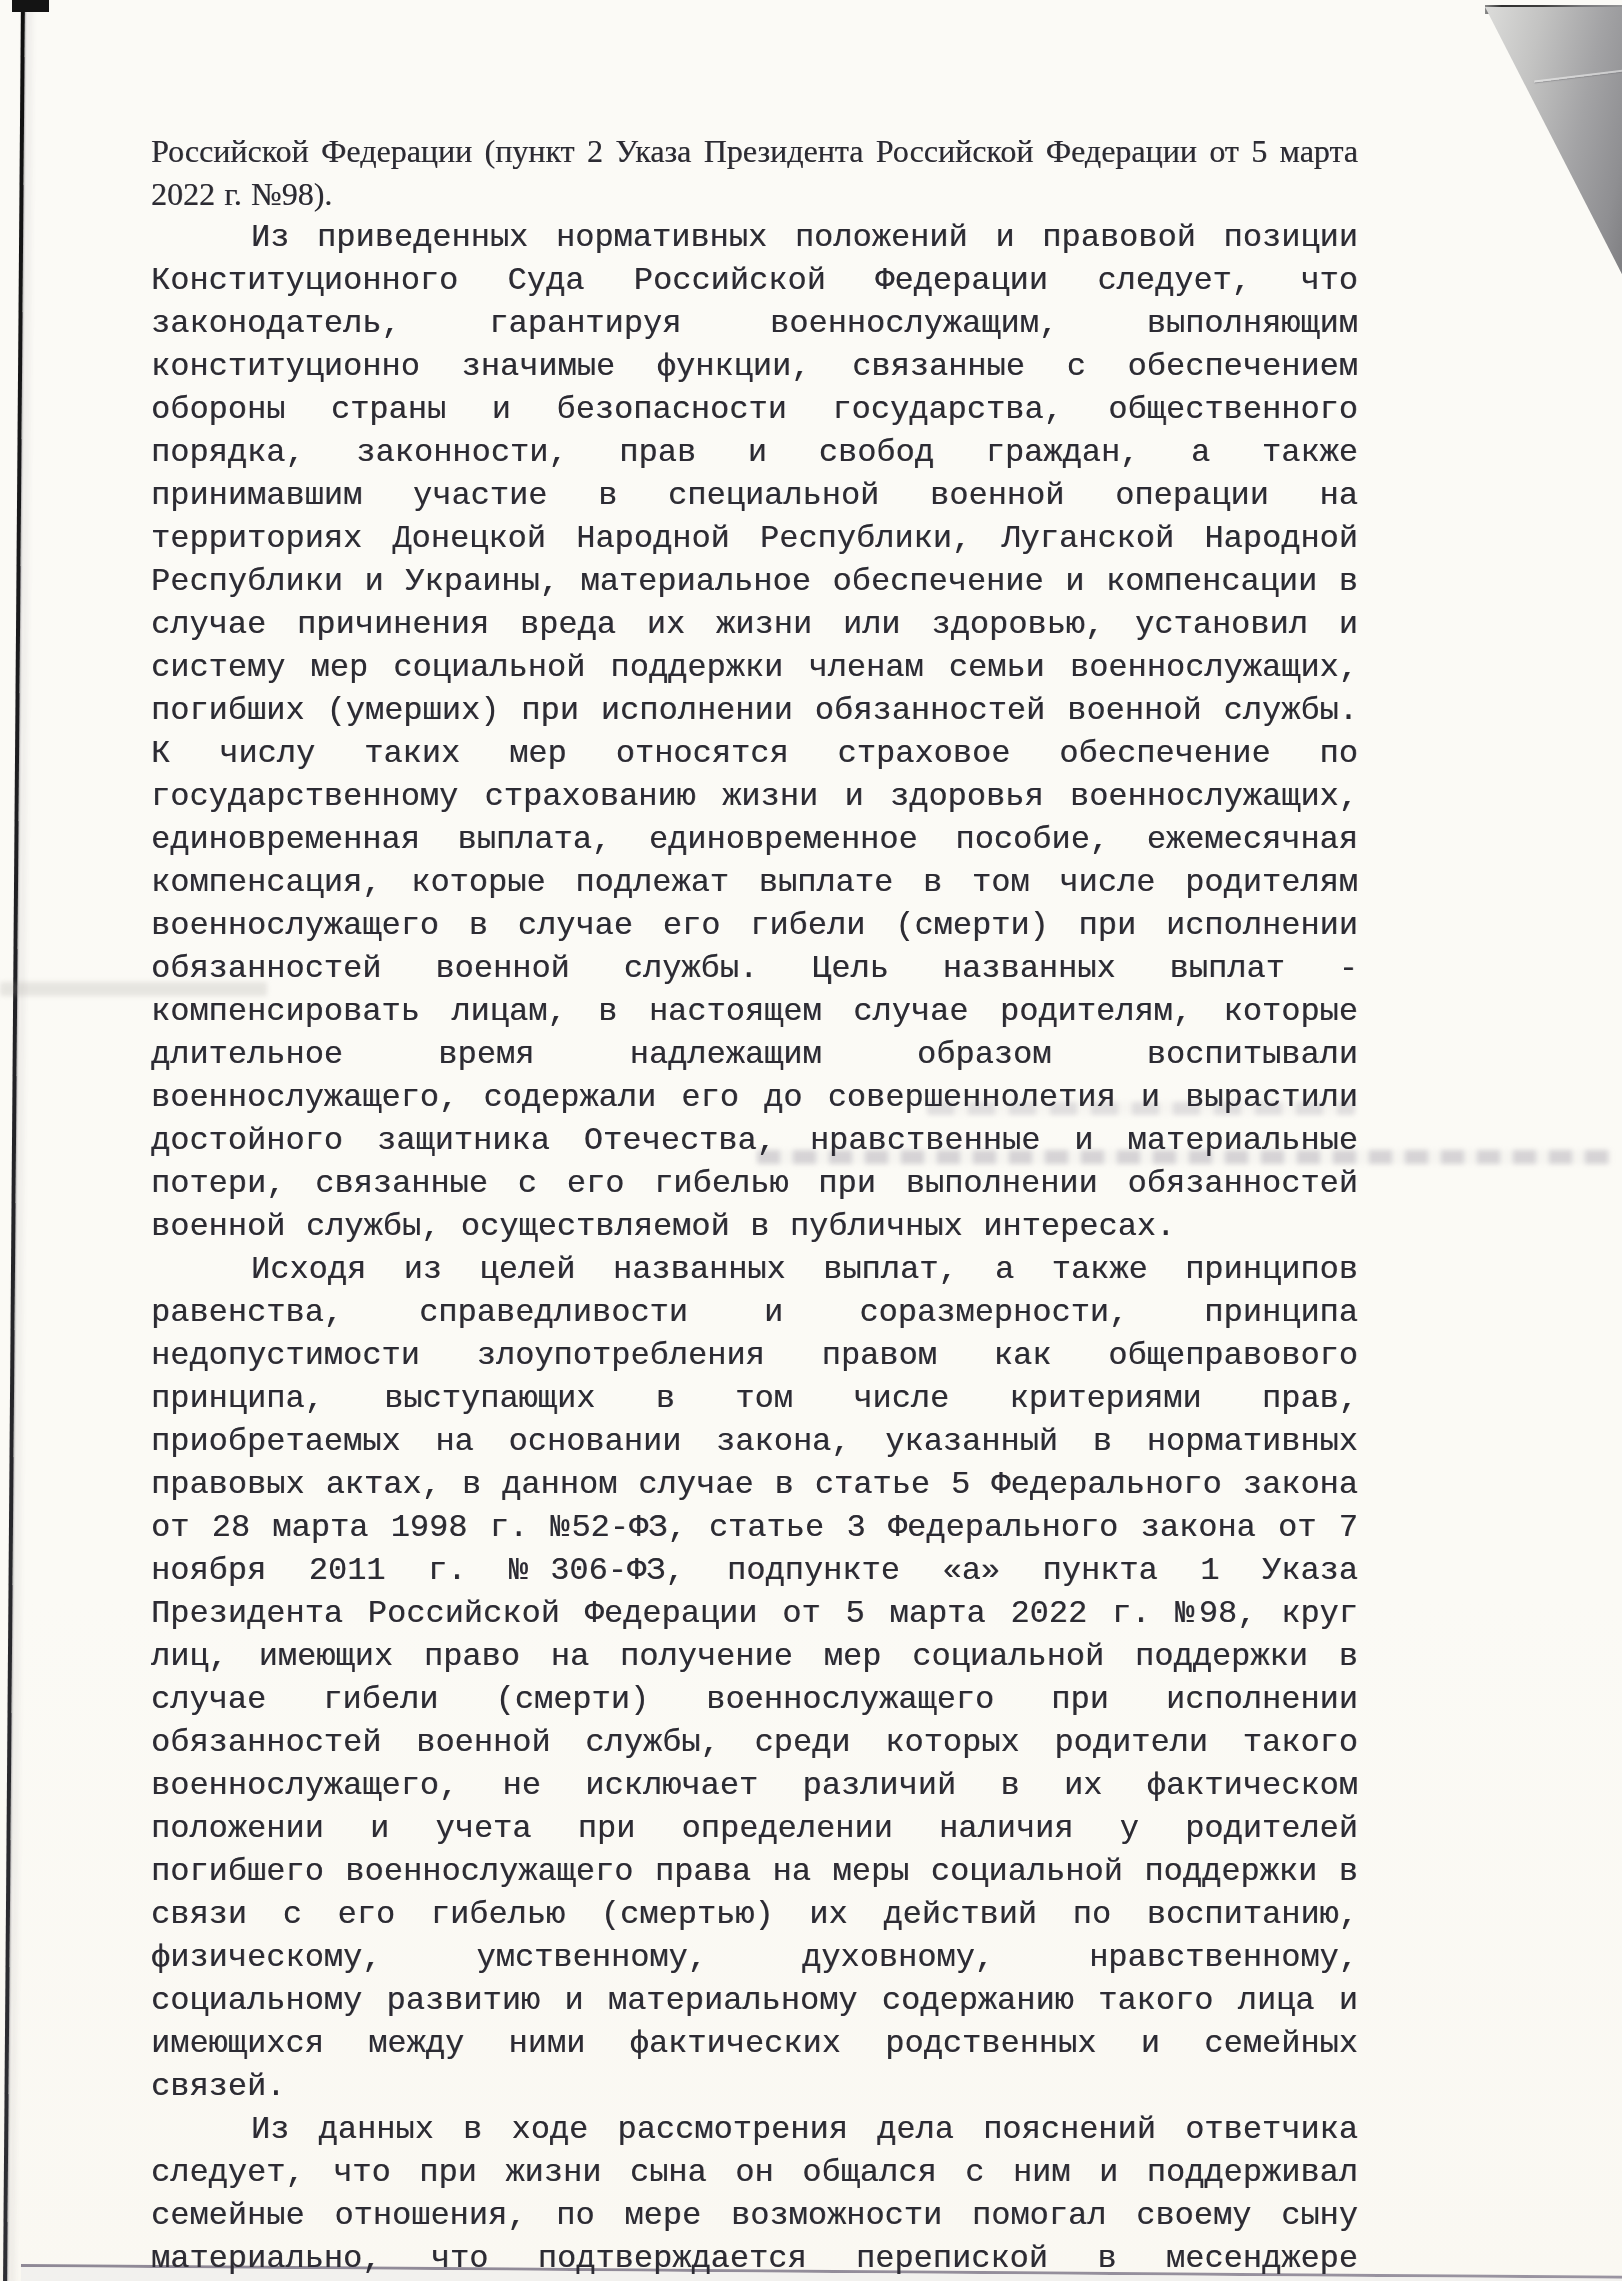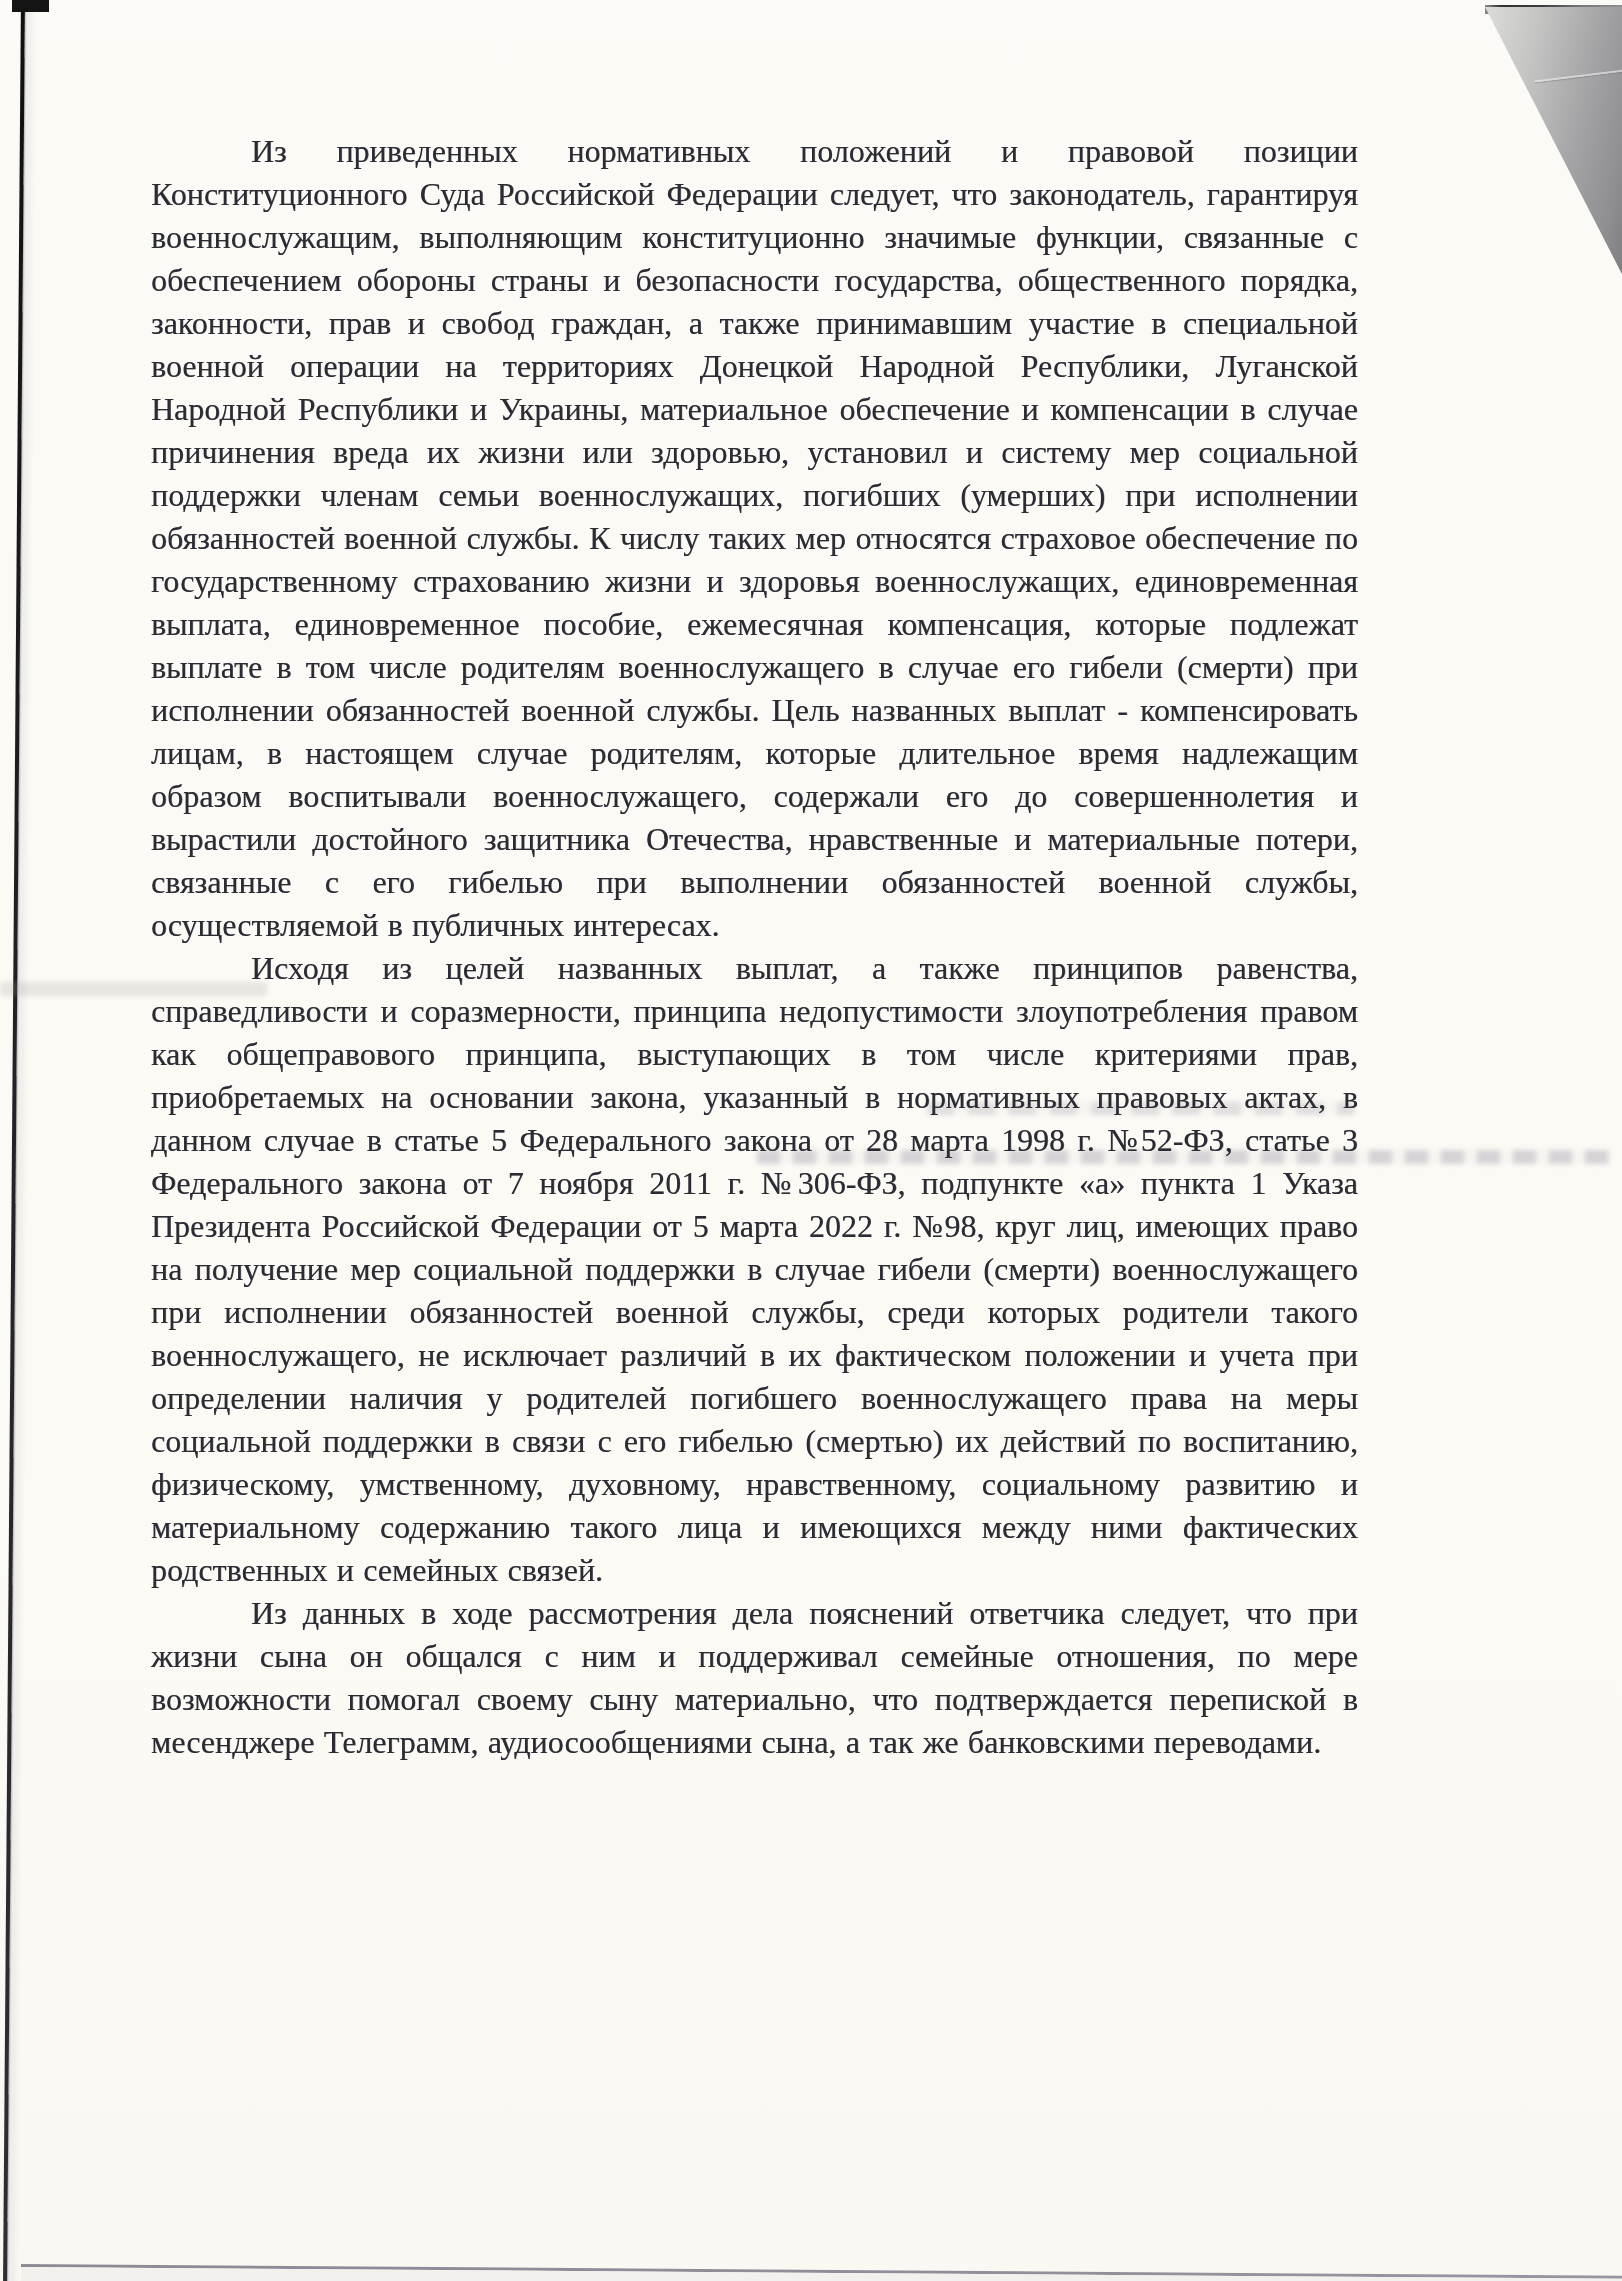--- a/index.html
+++ b/index.html
@@ -29,20 +29,21 @@
     text-align: justify;
     text-shadow: 0.4px 0 0 rgba(44,43,51,0.55);
     word-spacing: 1.3px;
   }
   .text-block p {
     margin: 0;
     padding: 0;
   }
   .text-block p.indent {
     text-indent: 100px;
+    font-family: Liberation Mono, monospace;
   }
 
   
   .left-line {
     position: absolute;
     left: 20.5px;
     top: -3.6px;
     width: 3.6px;
     height: 2290px;
     background: linear-gradient(180deg, #0f0f0f 0%, #222226 45%, #2e2e33 100%);
@@ -157,19 +158,20 @@
   </div>
 
   <div class="ghost ghost-1"></div>
   <div class="ghost ghost-2"></div>
   <div class="ghost smudge-left"></div>
 
   <div class="bottom-line"></div>
   <div class="below-strip"></div>
 
   <div class="text-block">
+    <p>Российской Федерации (пункт 2 Указа Президента Российской Федерации от 5 марта 2022 г. №98).</p>
     <p class="indent">Из приведенных нормативных положений и правовой позиции Конституционного Суда Российской Федерации следует, что законодатель, гарантируя военнослужащим, выполняющим конституционно значимые функции, связанные с обеспечением обороны страны и безопасности государства, общественного порядка, законности, прав и свобод граждан, а также принимавшим участие в специальной военной операции на территориях Донецкой Народной Республики, Луганской Народной Республики и Украины, материальное обеспечение и компенсации в случае причинения вреда их жизни или здоровью, установил и систему мер социальной поддержки членам семьи военнослужащих, погибших (умерших) при исполнении обязанностей военной службы. К числу таких мер относятся страховое обеспечение по государственному страхованию жизни и здоровья военнослужащих, единовременная выплата, единовременное пособие, ежемесячная компенсация, которые подлежат выплате в том числе родителям военнослужащего в случае его гибели (смерти) при исполнении обязанностей военной службы. Цель названных выплат - компенсировать лицам, в настоящем случае родителям, которые длительное время надлежащим образом воспитывали военнослужащего, содержали его до совершеннолетия и вырастили достойного защитника Отечества, нравственные и материальные потери, связанные с его гибелью при выполнении обязанностей военной службы, осуществляемой в публичных интересах.</p>
     <p class="indent">Исходя из целей названных выплат, а также принципов равенства, справедливости и соразмерности, принципа недопустимости злоупотребления правом как общеправового принципа, выступающих в том числе критериями прав, приобретаемых на основании закона, указанный в нормативных правовых актах, в данном случае в статье 5 Федерального закона от 28 марта 1998 г. №52-ФЗ, статье 3 Федерального закона от 7 ноября 2011 г. №306-ФЗ, подпункте «а» пункта 1 Указа Президента Российской Федерации от 5 марта 2022 г. №98, круг лиц, имеющих право на получение мер социальной поддержки в случае гибели (смерти) военнослужащего при исполнении обязанностей военной службы, среди которых родители такого военнослужащего, не исключает различий в их фактическом положении и учета при определении наличия у родителей погибшего военнослужащего права на меры социальной поддержки в связи с его гибелью (смертью) их действий по воспитанию, физическому, умственному, духовному, нравственному, социальному развитию и материальному содержанию такого лица и имеющихся между ними фактических родственных и семейных связей.</p>
     <p class="indent">Из данных в ходе рассмотрения дела пояснений ответчика следует, что при жизни сына он общался с ним  и поддерживал семейные отношения, по мере возможности помогал своему сыну материально, что подтверждается перепиской в месенджере Телеграмм, аудиосообщениями сына, а так же банковскими переводами.</p>
   </div>
 
 </div>
 
 
 </body></html>

